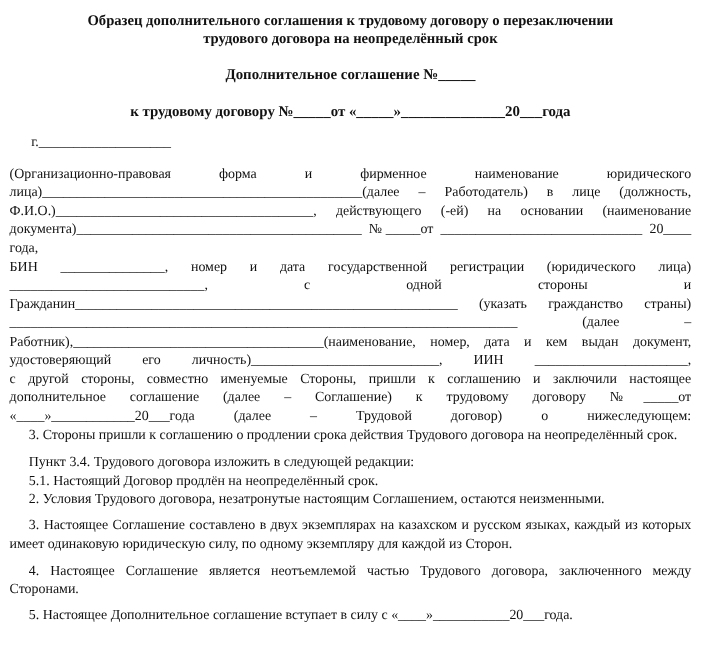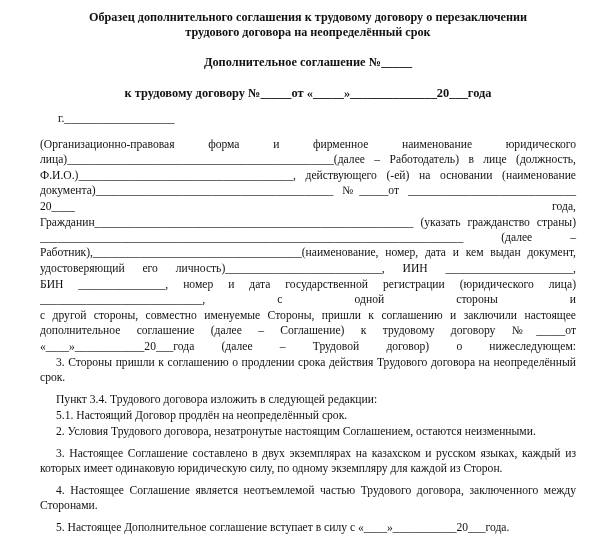--- a/index.html
+++ b/index.html
@@ -12,21 +12,21 @@
     background: #ffffff;
     font-family: "Liberation Serif", serif;
     color: #111111;
     overflow: hidden;
   }
   .page {
     position: relative;
     width: 600px;
     height: 392px;
     box-sizing: border-box;
-    padding: 10px 22px 0 38px;
+    padding: 10px 22px 0 6px;
   }
   .doc-title {
     font-family: "Liberation Serif", serif;
     font-weight: bold;
     font-size: 12.2px;
     line-height: 15px;
     text-align: center;
     margin: 0 0 14px 0;
     padding: 0 4px;
   }
@@ -81,22 +81,22 @@
 
   <div class="heading h1">Дополнительное соглашение №_____</div>
   <div class="heading h2">к трудовому договору №_____от «_____»______________20___года</div>
 
   <div class="row-city">
     <span>г.___________________</span>
   </div>
 
   <div class="body-text">
     <p class="just-all">(Организационно-правовая   форма   и   фирменное   наименование   юридического лица)______________________________________________(далее – Работодатель) в лице (должность, Ф.И.О.)_____________________________________, действующего (-ей) на основании (наименование документа)_________________________________________ №_____от _____________________________ 20____ года,</p>
+    <p class="just-all">БИН _______________, номер и дата государственной регистрации (юридического лица) ____________________________, с одной стороны и</p>
     <p class="just-all">Гражданин_______________________________________________________ (указать гражданство страны) _________________________________________________________________________ (далее – Работник),____________________________________(наименование, номер, дата и кем выдан документ, удостоверяющий его личность)___________________________, ИИН ______________________,</p>
-    <p class="just-all">БИН _______________, номер и дата государственной регистрации (юридического лица) ____________________________, с одной стороны и</p>
     <p class="just-all">с другой стороны, совместно именуемые Стороны, пришли к соглашению и заключили настоящее дополнительное соглашение (далее – Соглашение) к трудовому договору №_____от «____»____________20___года (далее – Трудовой договор) о нижеследующем:</p>
     <p class="numbered">3. Стороны пришли к соглашению о продлении срока действия Трудового договора на неопределённый срок.</p>
     <div class="section-gap"></div>
     <p class="numbered">Пункт 3.4. Трудового договора изложить в следующей редакции:</p>
     <p class="numbered">5.1. Настоящий Договор продлён на неопределённый срок.</p>
     <p class="numbered">2. Условия Трудового договора, незатронутые настоящим Соглашением, остаются неизменными.</p>
     <div class="section-gap"></div>
     <p class="numbered">3. Настоящее Соглашение составлено в двух экземплярах на казахском и русском языках, каждый из которых имеет одинаковую юридическую силу, по одному экземпляру для каждой из Сторон.</p>
     <div class="section-gap"></div>
     <p class="numbered">4. Настоящее Соглашение является неотъемлемой частью Трудового договора, заключенного между Сторонами.</p>

